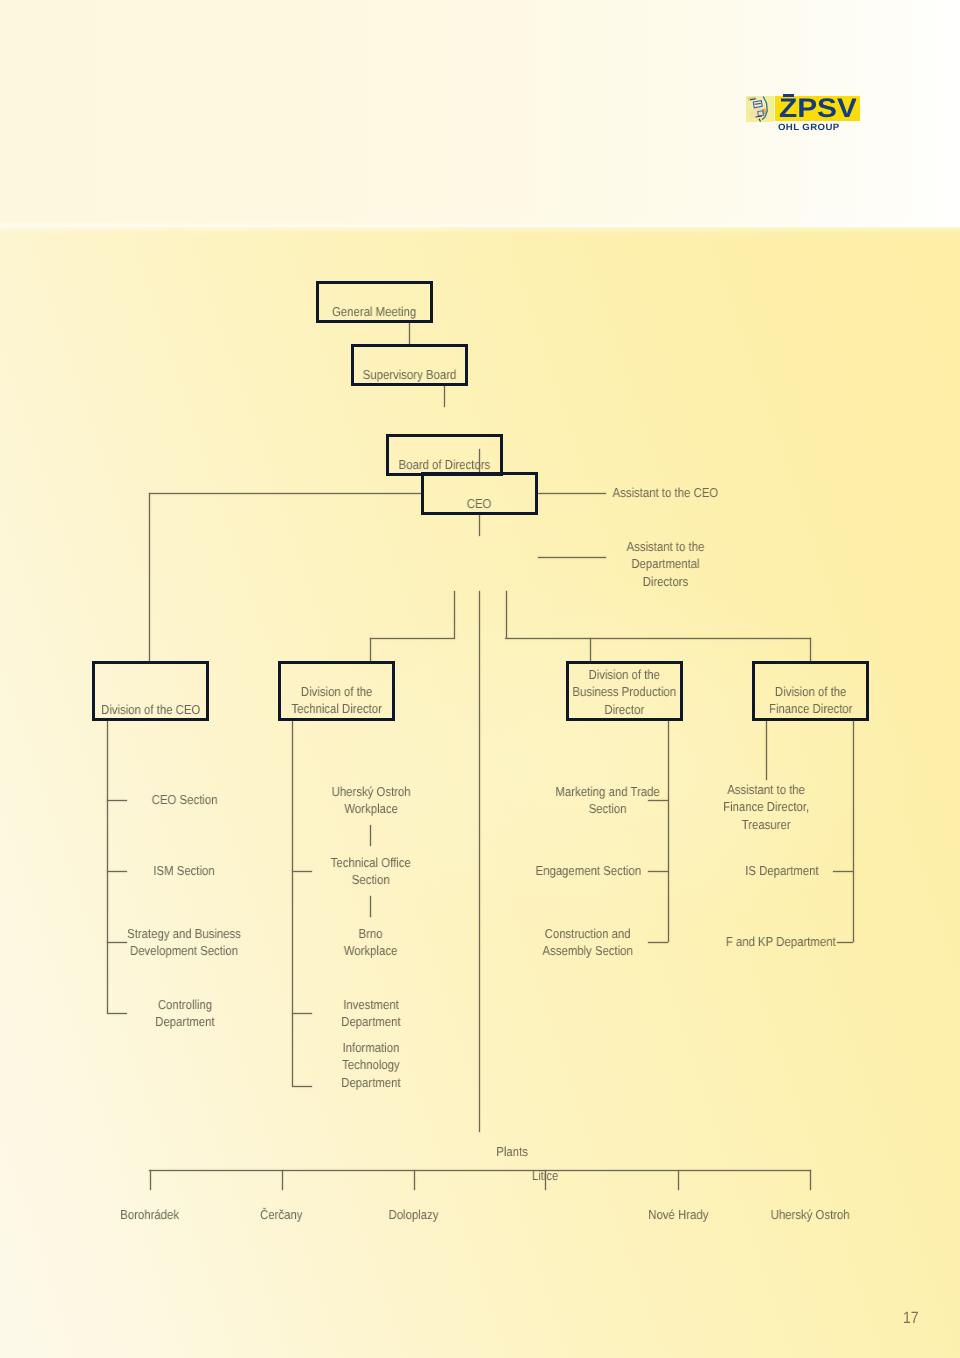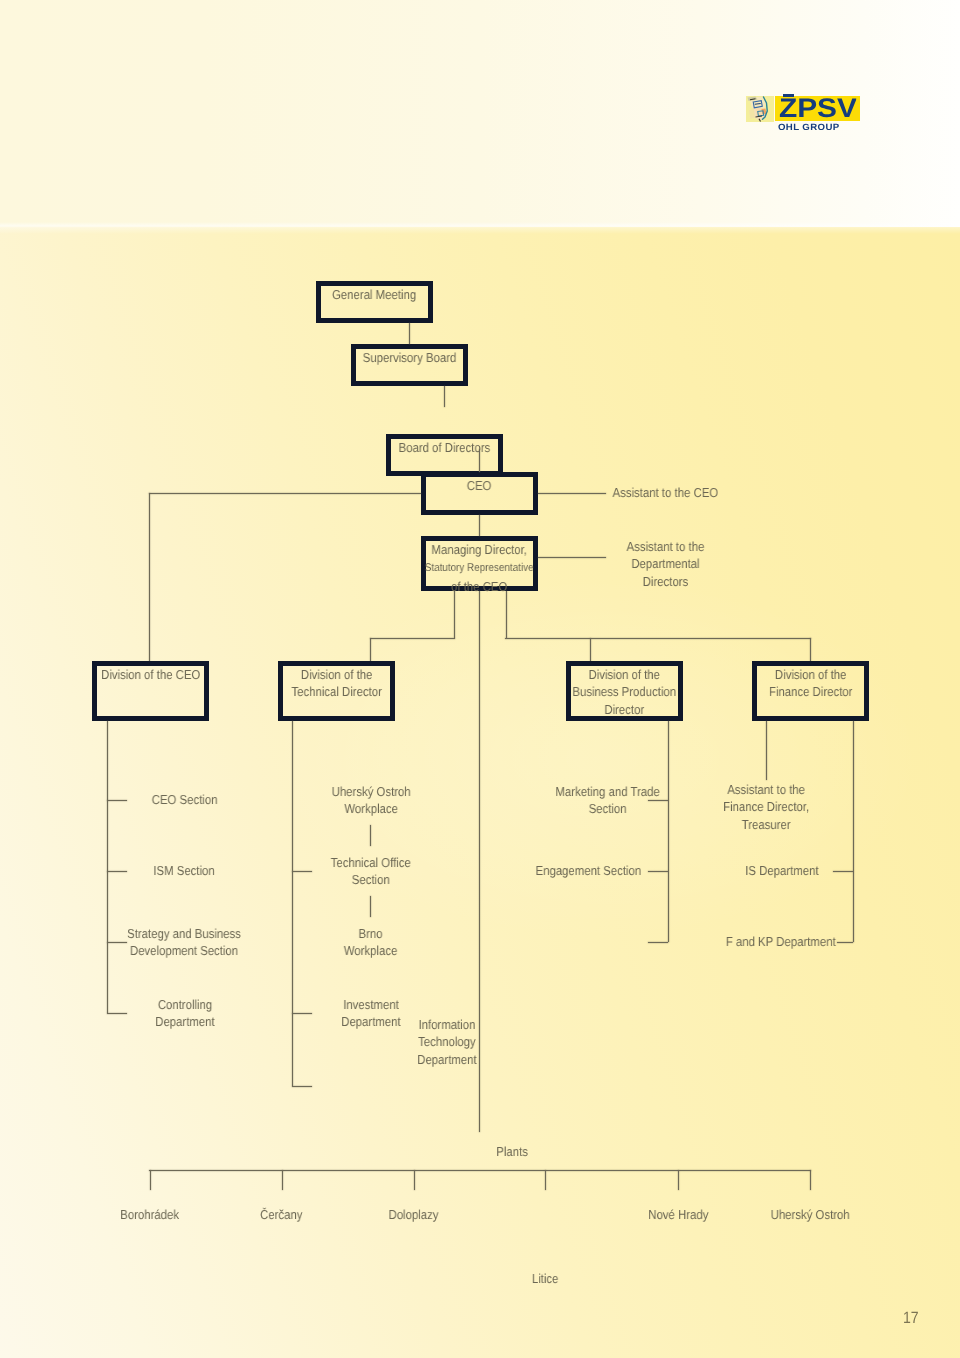--- a/index.html
+++ b/index.html
@@ -27,22 +27,22 @@
                font-weight:bold;font-size:27px;line-height:28.5px;color:#153c7d;
                letter-spacing:0px;text-align:left;
                transform:scaleX(1.105);transform-origin:left center;}
   #logo .caron{position:absolute;left:37.2px;top:-1.2px;width:11px;height:3.2px;background:#153c7d;}
   #logo .group{position:absolute;left:31.5px;top:27.2px;width:60px;height:11px;
                font-weight:bold;font-size:9.1px;line-height:11px;color:#153c7d;
                letter-spacing:0.35px;text-align:left;
                transform:scaleX(1.06);transform-origin:left center;}
 
   
-  .box{position:absolute;border:5px solid #0f172a;box-sizing:border-box;
-       display:flex;align-items:flex-start;justify-content:center;}
+  .box{position:absolute;border:3px solid #0f172a;box-sizing:border-box;
+       display:flex;align-items:flex-end;justify-content:center;}
   .lbl{position:absolute;display:flex;align-items:center;justify-content:center;}
   .tx{display:block;text-align:center;white-space:nowrap;will-change:transform;
       font-size:13px;line-height:17.3px;
       transform:scaleX(0.875);transform-origin:center center;}
   .mdsub{font-size:11.3px;}
   .h{position:absolute;height:1px;background:#6d6956;box-shadow:0 0 0.9px 0.25px rgba(109,105,86,0.55);}
   .v{position:absolute;width:1px;background:#6d6956;box-shadow:0 0 0.9px 0.25px rgba(109,105,86,0.55);}
   #pageno{position:absolute;left:902.5px;top:1309.2px;font-size:16.4px;color:#7c7453;
           transform:scaleX(0.86);transform-origin:left top;}
 </style>
@@ -85,23 +85,20 @@
   </div>
   <div class="box" style="left:351px;top:344px;width:117px;height:42px;">
     <span class="tx"><span>Supervisory Board</span></span>
   </div>
   <div class="box" style="left:386px;top:407px;width:117px;height:42px;margin-top:27px;">
     <span class="tx"><span>Board of Directors</span></span>
   </div>
   <div class="box" style="left:421px;top:472px;width:117px;height:43px;">
     <span class="tx"><span>CEO</span></span>
   </div>
-  <div class="box" style="left:421px;top:536px;width:117px;height:55px;line-height:15.4px;">
-    <span class="tx"><span>Managing Director,</span><br><span class="mdsub">Statutory Representative</span><br><span>of the CEO</span></span>
-  </div>
   <div class="v" style="left:409px;top:323px;height:21px;"></div>
   <div class="v" style="left:444px;top:386px;height:21px;"></div>
   <div class="v" style="left:479px;top:449px;height:23px;"></div>
   <div class="v" style="left:479px;top:515px;height:21px;"></div>
   <div class="h" style="left:538px;top:493px;width:68px;"></div>
   <div class="lbl" style="left:555.0px;top:484.4px;width:220px;height:17.3px;">
     <span class="tx"><span>Assistant to the CEO</span></span>
   </div>
   <div class="h" style="left:538px;top:557px;width:68px;"></div>
   <div class="lbl" style="left:555.0px;top:537.8px;width:220px;height:51.9px;">
@@ -155,35 +152,38 @@
   </div>
   <div class="lbl" style="left:261.0px;top:853.7px;width:220px;height:34.6px;">
     <span class="tx"><span>Technical Office</span><br><span>Section</span></span>
   </div>
   <div class="lbl" style="left:261.0px;top:924.7px;width:220px;height:34.6px;">
     <span class="tx"><span>Brno</span><br><span>Workplace</span></span>
   </div>
   <div class="lbl" style="left:261.0px;top:995.7px;width:220px;height:34.6px;">
     <span class="tx"><span>Investment</span><br><span>Department</span></span>
   </div>
-  <div class="lbl" style="left:261.0px;top:1016px;width:220px;height:51.9px;justify-content:flex-end;">
+  <div class="lbl" style="left:261.0px;top:1039px;width:220px;height:51.9px;">
     <span class="tx"><span>Information</span><br><span>Technology</span><br><span>Department</span></span>
   </div>
   <div class="v" style="left:370px;top:825px;height:21px;"></div>
   <div class="v" style="left:370px;top:896px;height:21px;"></div>
   <div class="v" style="left:668px;top:721px;height:221px;"></div>
   <div class="h" style="left:648px;top:800px;width:20px;"></div>
   <div class="lbl" style="left:478.0px;top:782.7px;width:220px;height:34.6px;margin-left:20px;">
     <span class="tx"><span>Marketing and Trade</span><br><span>Section</span></span>
   </div>
   <div class="h" style="left:648px;top:871px;width:20px;"></div>
   <div class="lbl" style="left:478.0px;top:862.4px;width:220px;height:17.3px;">
     <span class="tx"><span>Engagement Section</span></span>
   </div>
   <div class="h" style="left:648px;top:942px;width:20px;"></div>
+  <div class="lbl" style="left:478.0px;top:924.7px;width:220px;height:34.6px;">
+    <span class="tx"><span>Construction and</span><br><span>Assembly Section</span></span>
+  </div>
   <div class="v" style="left:766px;top:721px;height:59px;"></div>
   <div class="v" style="left:853px;top:721px;height:221px;"></div>
   <div class="h" style="left:833px;top:871px;width:20px;"></div>
   <div class="h" style="left:837px;top:942px;width:16px;"></div>
   <div class="lbl" style="left:656.0px;top:780.5px;width:220px;height:51.9px;">
     <span class="tx"><span>Assistant to the</span><br><span>Finance Director,</span><br><span>Treasurer</span></span>
   </div>
   <div class="lbl" style="left:672.0px;top:862.4px;width:220px;height:17.3px;">
     <span class="tx"><span>IS Department</span></span>
   </div>
@@ -200,21 +200,21 @@
   </div>
   <div class="v" style="left:281.5px;top:1170px;height:20px;"></div>
   <div class="lbl" style="left:215.5px;top:1206.4px;width:132px;height:17.3px;">
     <span class="tx">Čerčany</span>
   </div>
   <div class="v" style="left:413.5px;top:1170px;height:20px;"></div>
   <div class="lbl" style="left:347.5px;top:1206.4px;width:132px;height:17.3px;">
     <span class="tx">Doloplazy</span>
   </div>
   <div class="v" style="left:545px;top:1170px;height:20px;"></div>
-  <div class="lbl" style="left:479px;top:1270px;width:132px;height:17.3px;">
+  <div class="lbl" style="left:479px;top:1167px;width:132px;height:17.3px;">
     <span class="tx">Litice</span>
   </div>
   <div class="v" style="left:678px;top:1170px;height:20px;"></div>
   <div class="lbl" style="left:612px;top:1206.4px;width:132px;height:17.3px;align-items:flex-end;">
     <span class="tx">Nové Hrady</span>
   </div>
   <div class="v" style="left:810px;top:1170px;height:20px;"></div>
   <div class="lbl" style="left:744px;top:1206.4px;width:132px;height:17.3px;">
     <span class="tx">Uherský Ostroh</span>
   </div>

